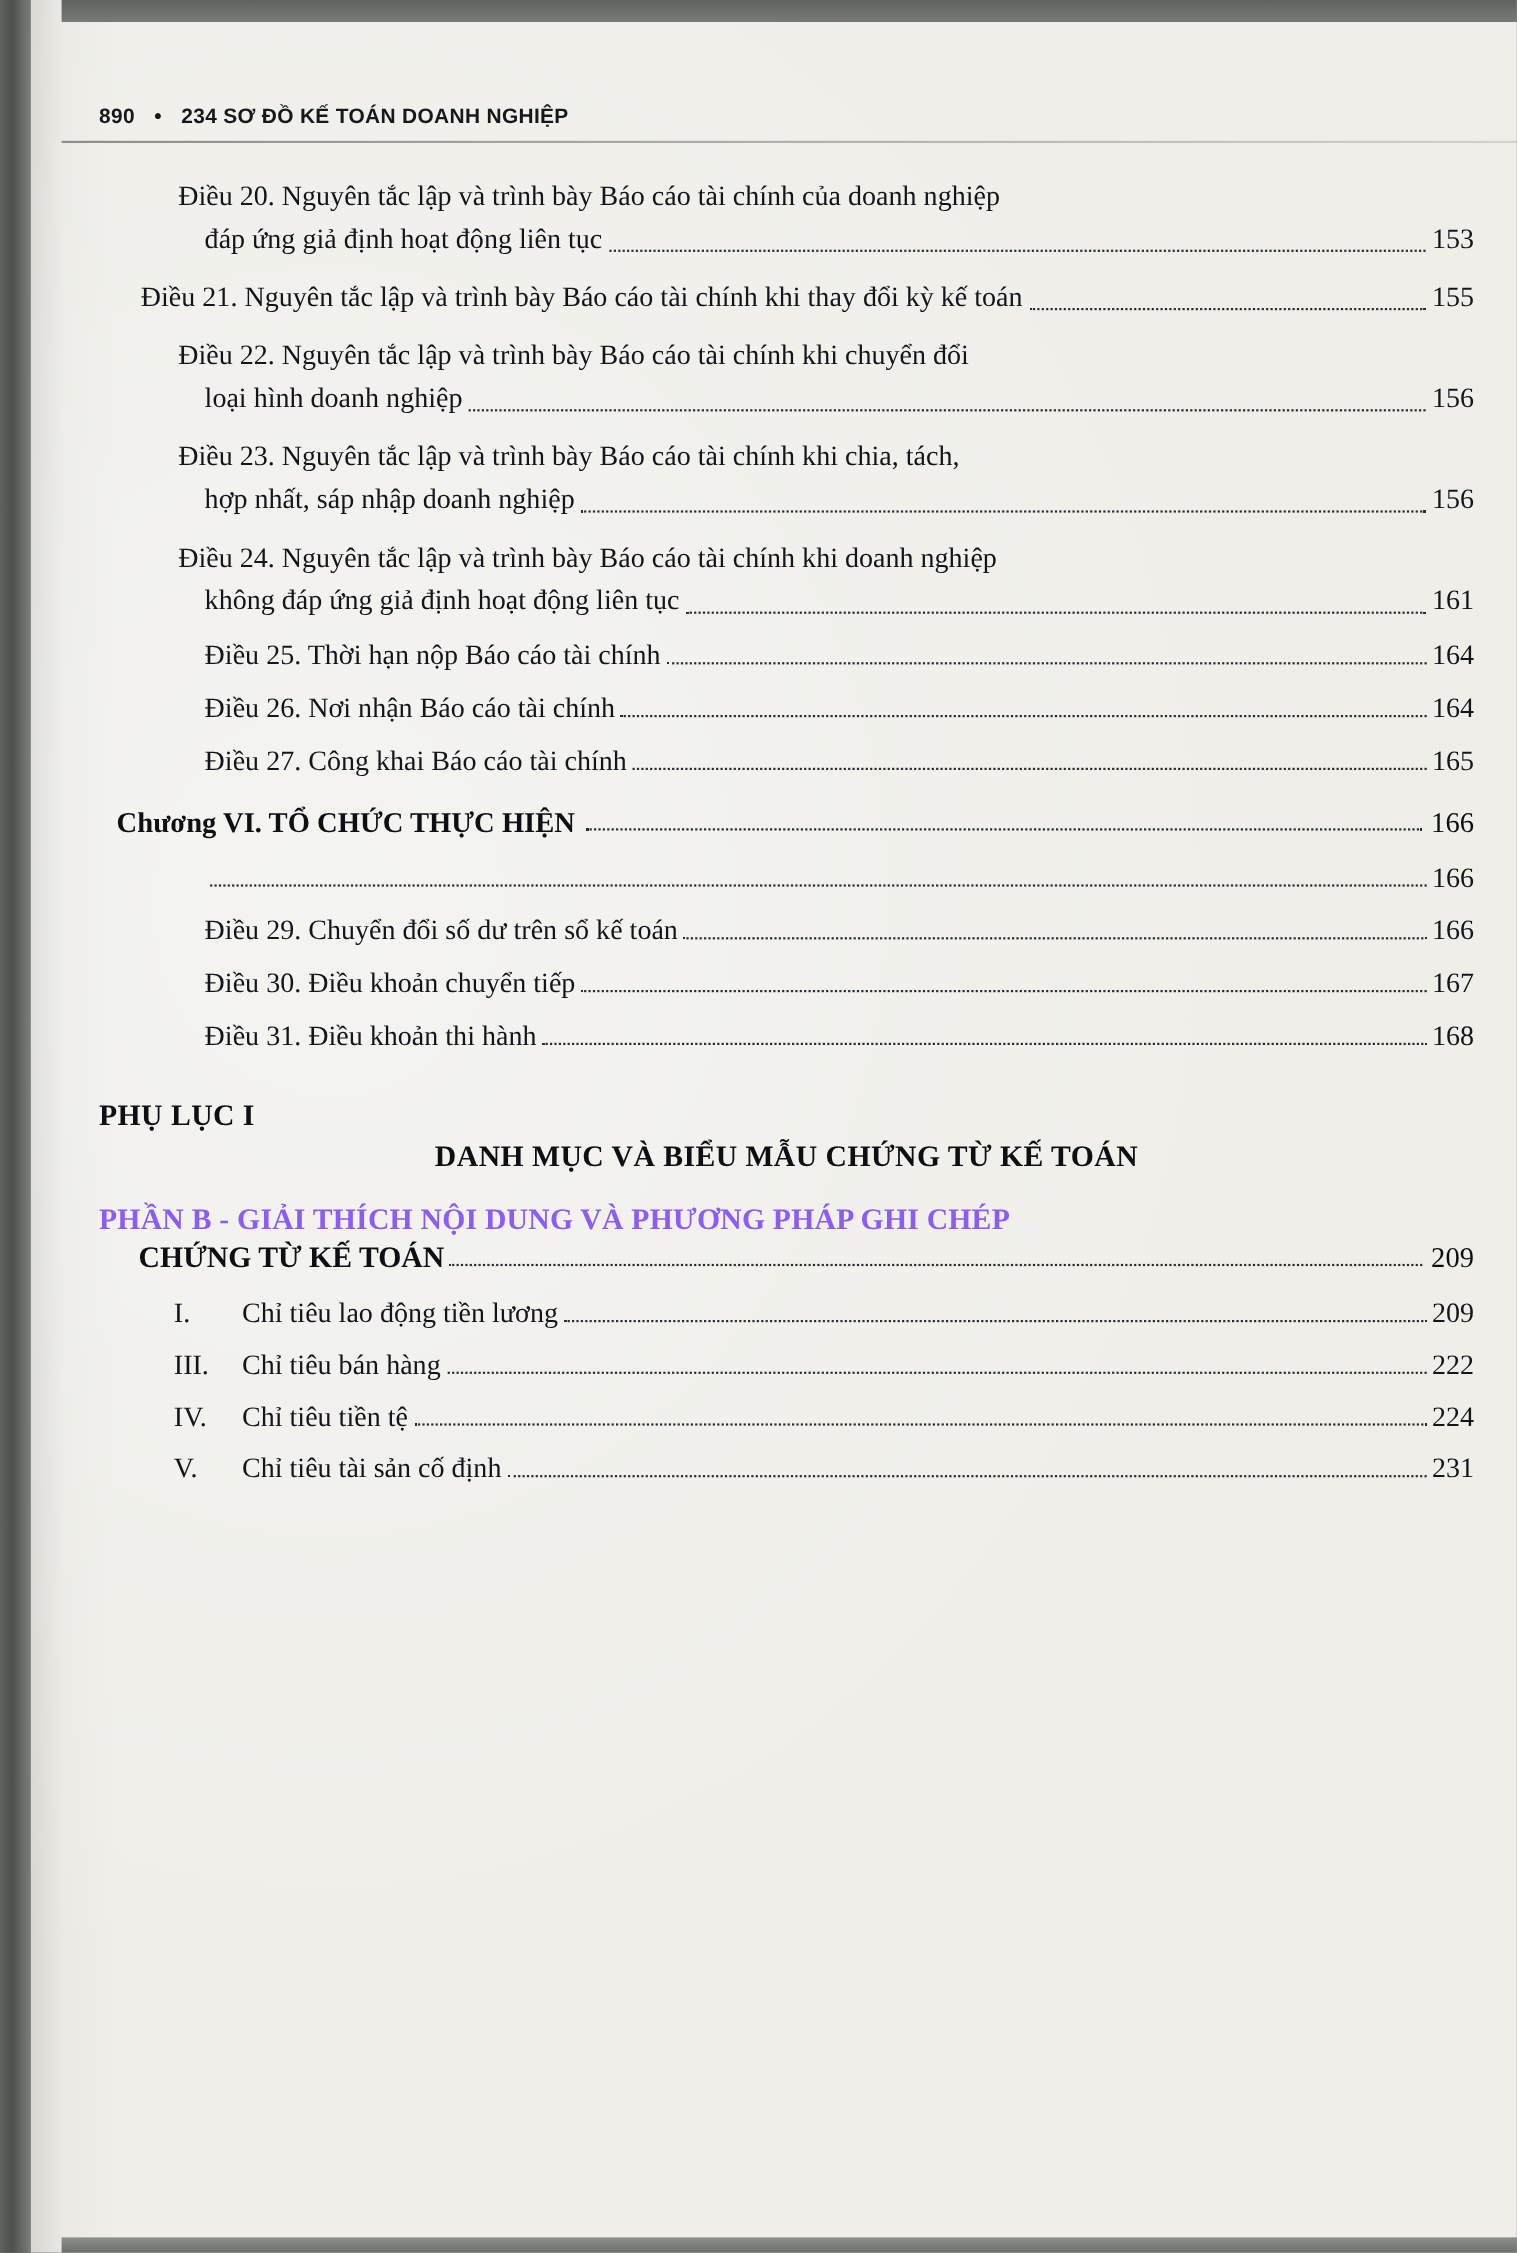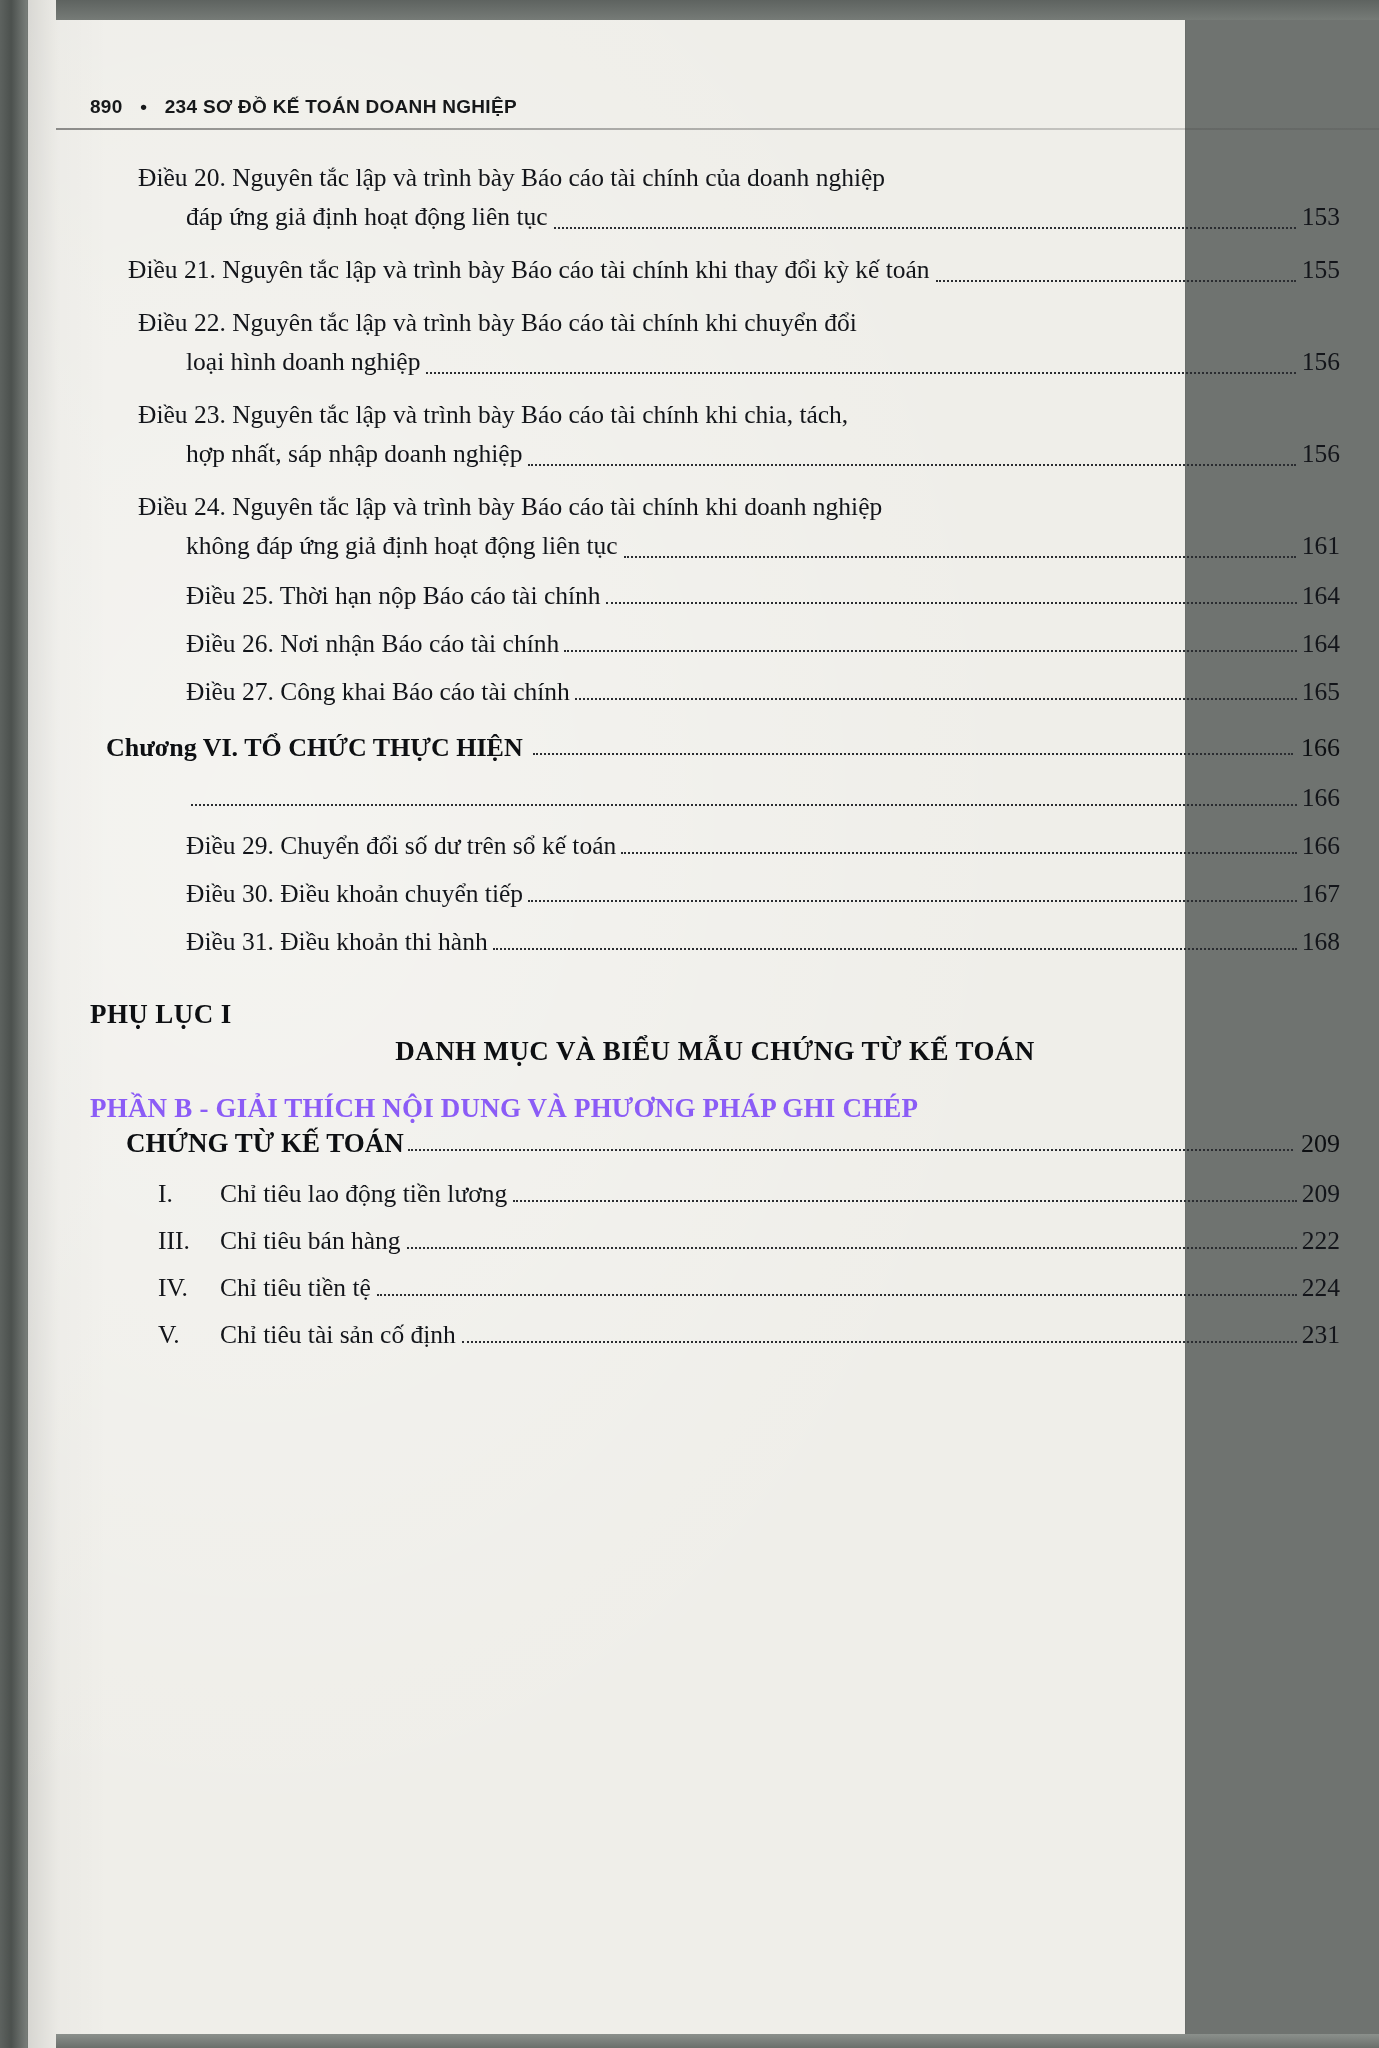--- a/index.html
+++ b/index.html
@@ -11,21 +11,21 @@
     width: 1379px;
     height: 2048px;
     position: relative;
     font-family: "Liberation Serif", serif;
     overflow: hidden;
   }
   .page {
     position: absolute;
     left: 28px;
     top: 0px;
-    width: 1157px;
+    width: 1351px;
     height: 2048px;
     background: #efeee9;
     box-shadow: 0 0 0 1px rgba(0,0,0,0.05);
   }
   
   .page::before {
     content: "";
     position: absolute;
     inset: 0;
     background:
@@ -101,21 +101,21 @@
   
   .block {
     margin-bottom: 16px;
   }
   .block .line1 {
     font-size: 25.5px;
     line-height: 1.45;
     color: #13151a;
     padding-left: 48px;
     text-indent: -48px;
-    margin-left: 48px;
+    margin-left: 72px;
   }
   .block .line2 {
     display: flex;
     align-items: flex-end;
     font-size: 25.5px;
     line-height: 1.45;
     color: #13151a;
     margin-left: 96px;
     margin-top: 2px;
   }

